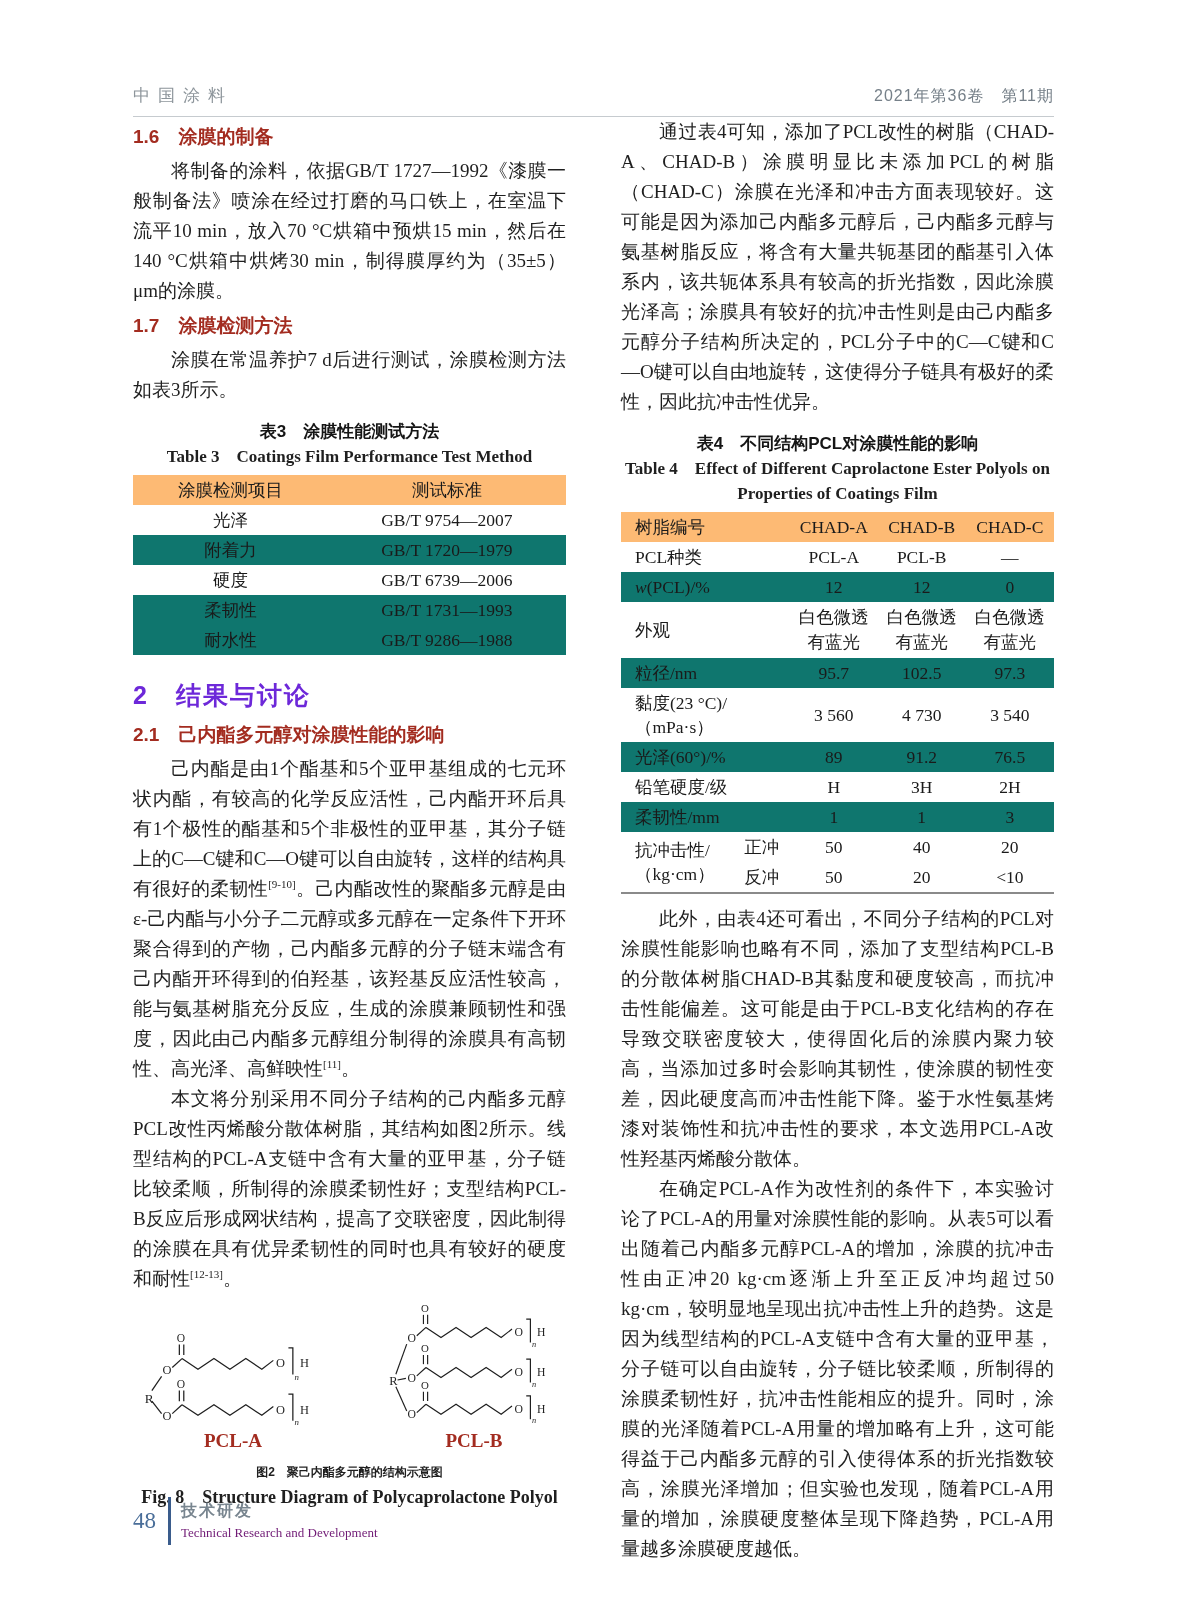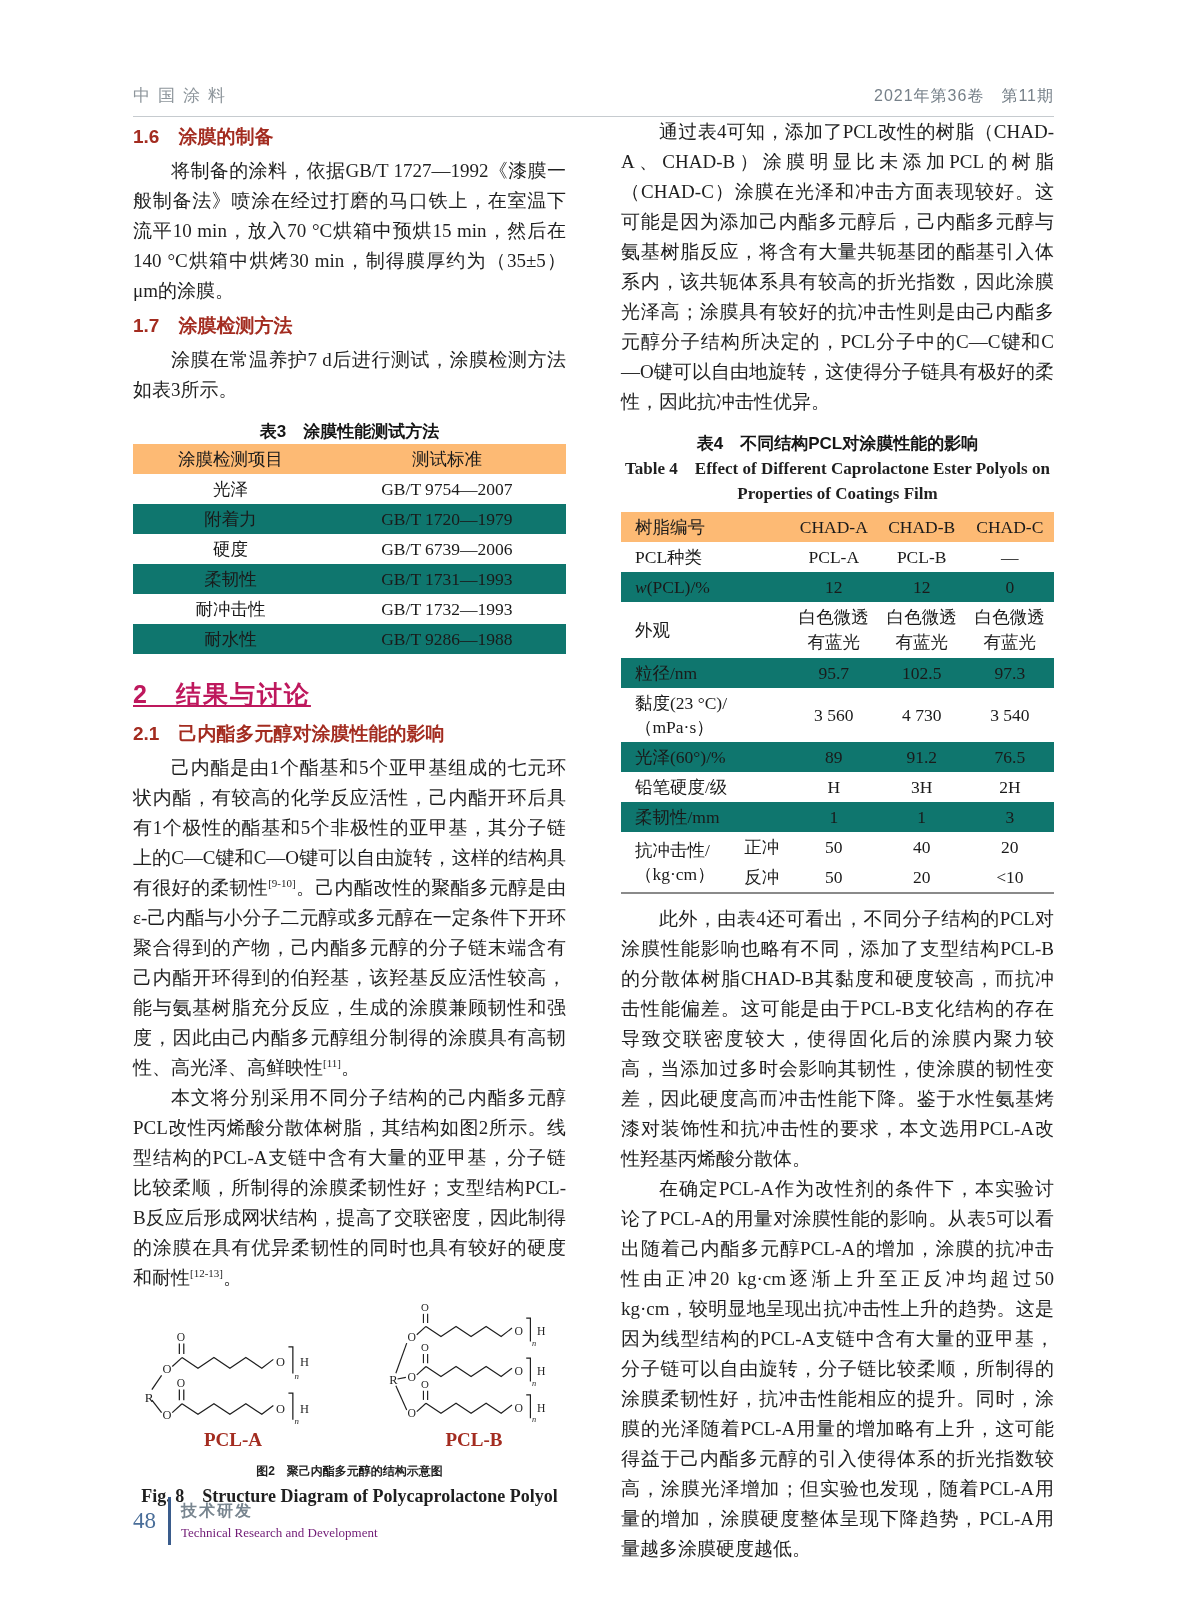--- a/index.html
+++ b/index.html
@@ -28,23 +28,22 @@
     color:#1f1f1f;
   }
   p.body sup { font-size:11px; line-height:0; }
 
   h3.sec {
     font-family:"Liberation Sans","DejaVu Sans",sans-serif;
     font-size:19px; font-weight:bold; color:#a32c20; margin:7px 0 6px;
   }
   h2.sec2 {
     font-family:"Liberation Sans","DejaVu Sans",sans-serif;
-    font-size:25px; font-weight:bold; color:#be185d; letter-spacing:2px;
+    font-size:25px; font-weight:bold; color:#6d28d9; letter-spacing:2px;
     margin:24px 0 10px;
-    text-decoration:underline;
   }
 
   
   .tblwrap { margin:14px 0 6px; }
   .tcap-cn { text-align:center; font-family:"Liberation Sans","DejaVu Sans",sans-serif; font-weight:bold; font-size:17px; color:#151515; line-height:25px; }
   .tcap-en { text-align:center; font-weight:bold; font-size:17px; line-height:25px; margin-bottom:6px; }
   table { width:100%; border-collapse:collapse; font-size:17.5px; color:#1a1a1a; }
   td { text-align:center; padding:3px 2px; height:30px; vertical-align:middle; }
   tr.hdr td { background:#fdba74; }
   tr.alt td { background:#0f766e; }
@@ -85,20 +84,21 @@
       <div class="col">
 
         <h3 class="sec">1.6　涂膜的制备</h3>
         <p class="body">将制备的涂料，依据GB/T 1727—1992《漆膜一般制备法》喷涂在经过打磨的马口铁上，在室温下流平10 min，放入70 °C烘箱中预烘15 min，然后在140 °C烘箱中烘烤30 min，制得膜厚约为（35±5）μm的涂膜。</p>
 
         <h3 class="sec">1.7　涂膜检测方法</h3>
         <p class="body">涂膜在常温养护7 d后进行测试，涂膜检测方法如表3所示。</p>
 
         <div class="tblwrap">
           <div class="tcap-cn">表3　涂膜性能测试方法</div>
+          <div class="tcap-en">Table 3　Coatings Film Performance Test Method</div>
           <table>
             <colgroup>
                 <col style="width:45%">
                 <col style="width:55%">
               </colgroup>
             <tbody>
                 <tr class="hdr">
               <td>涂膜检测项目</td>
               <td>测试标准</td>
             </tr>
@@ -110,24 +110,20 @@
                   <td>附着力</td>
                   <td>GB/T 1720—1979</td>
                 </tr>
             <tr>
                   <td>硬度</td>
                   <td>GB/T 6739—2006</td>
                 </tr>
             <tr class="alt">
                   <td>柔韧性</td>
                   <td>GB/T 1731—1993</td>
-                </tr>
-            <tr>
-                  <td>耐冲击性</td>
-                  <td>GB/T 1732—1993</td>
                 </tr>
             <tr class="alt">
                   <td>耐水性</td>
                   <td>GB/T 9286—1988</td>
                 </tr>
           </tbody>
             </table>
         </div>
 
         <h2 class="sec2">2　结果与讨论</h2>

